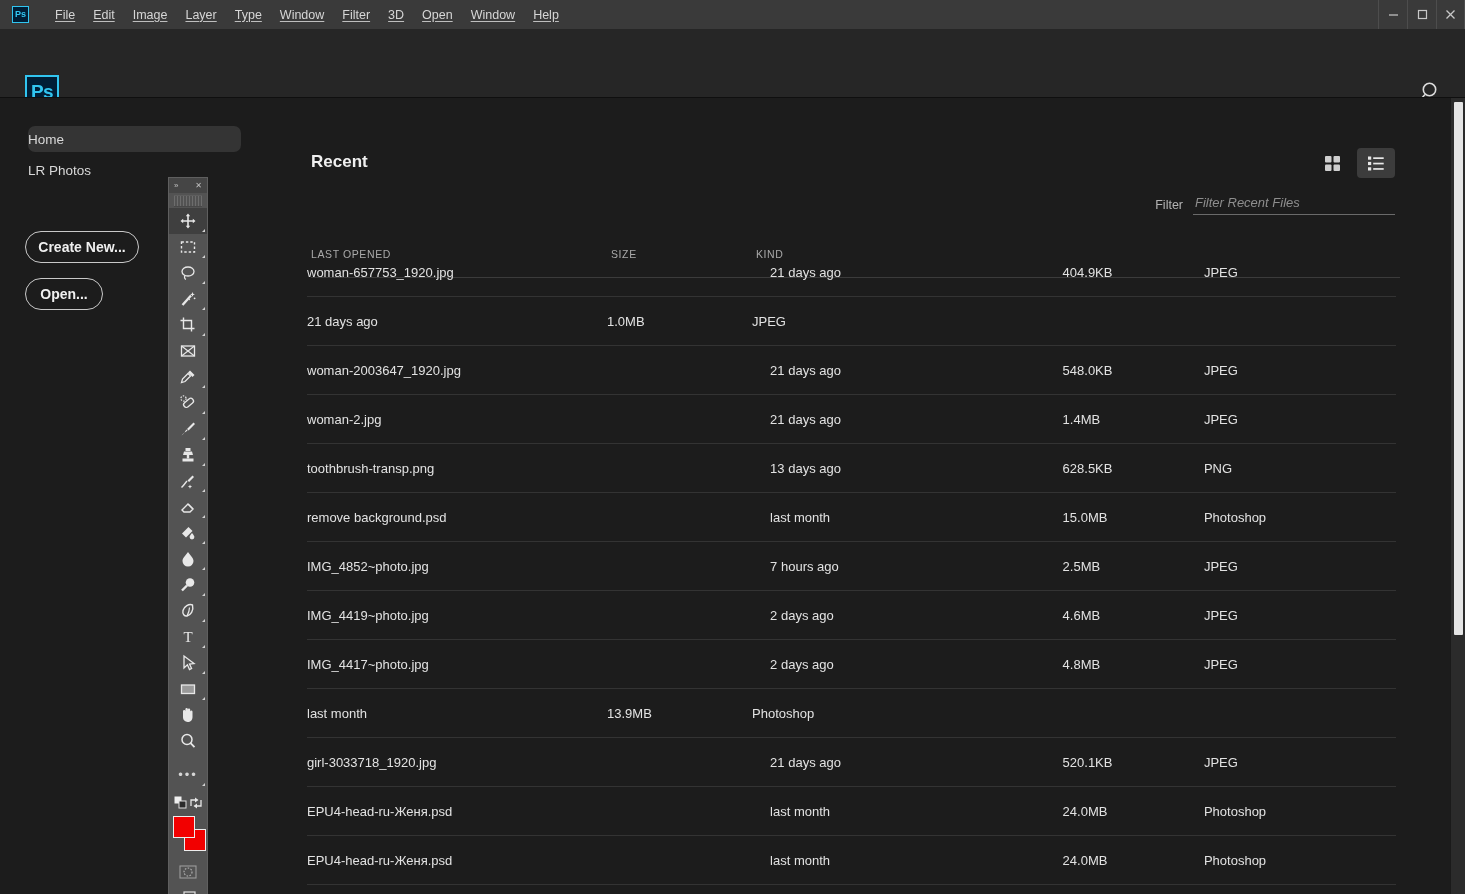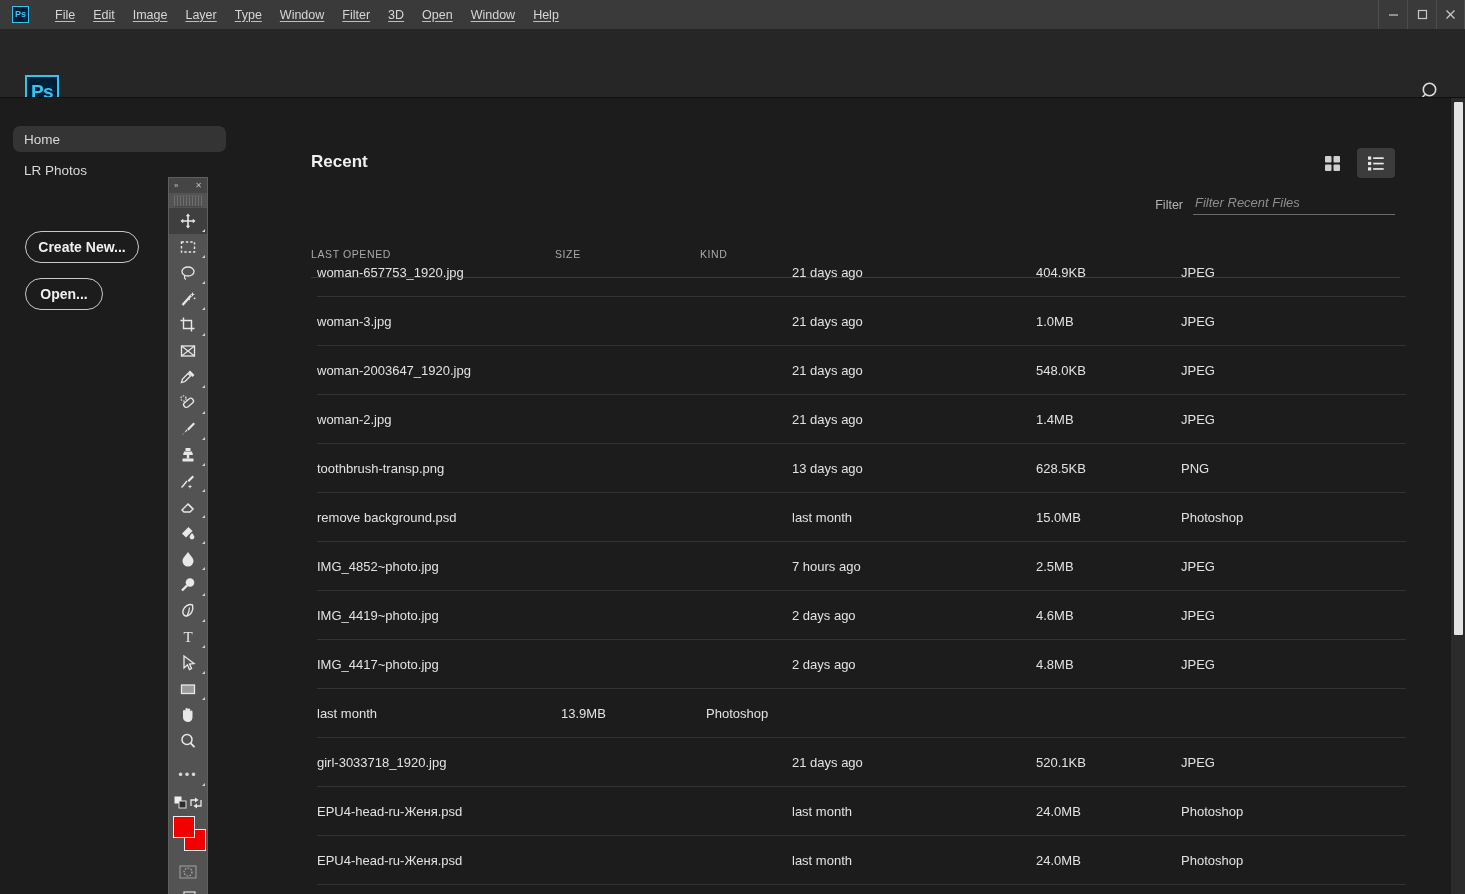--- a/index.html
+++ b/index.html
@@ -64,23 +64,23 @@
   
   .bodyarea {
     position: absolute; left: 0; top: 97px; width: 1465px; height: 797px;
     background: #1c1c1c;
     border-top: 1px solid #0f0f0f;
   }
 
   
   .leftnav { position: absolute; left: 0; top: 0; width: 300px; height: 797px; }
   .nav-item {
-    position: absolute; left: 13px; width: 213px; height: 26px;
+    position: absolute; left: 28px; width: 213px; height: 26px;
     color: #d8d8d8; font-size: 13.5px;
-    display: flex; align-items: center; padding-left: 11px;
+    display: flex; align-items: center; 
     border-radius: 7px;
   }
   .nav-item.active { background: #343434; }
   .nav-home { top: 28px; }
   .nav-lr { top: 59px; }
   .pill {
     position: absolute; left: 25px;
     border: 1.6px solid #c9c9c9; border-radius: 17px;
     color: #f0f0f0; font-size: 14px; font-weight: bold;
     display: flex; align-items: center; justify-content: center;
@@ -172,21 +172,21 @@
   }
   .tbl-head .c {
     color: #a9a9a9; font-size: 10.5px; letter-spacing: 0.6px;
   }
   .row {
     display: flex; height: 49px; align-items: center;
     border-bottom: 1px solid #333333;
   }
   .row .c { color: #e2e2e2; font-size: 13px; }
   .c-name { width: 475px; }
-  .c-open { width: 244px; }
+  .c-open { width: 300px; }
   .c-size { width: 145px; }
   .c-kind { width: 197px; }
   .sort-arrow { margin-left: 5px; font-size: 11px; color: #cfcfcf; }
   .clip { position: absolute; left: 300px; top: 150px; width: 1150px; height: 647px; overflow: hidden; }
 
   
   .scrollbar {
     position: absolute; right: 0; top: 0; width: 15px; height: 797px;
     background: #2b2b2b; border-left: 1px solid #1a1a1a;
   }
@@ -461,29 +461,28 @@
     <div class="tbl">
       <div class="tbl-head">
         <div class="c c-open">LAST OPENED</div>
         <div class="c c-size">SIZE</div>
         <div class="c c-kind">KIND</div>
       </div>
     </div>
   </div>
 
   <div class="clip">
-    <div style="width:1089px;margin-left:17px;">
+    <div style="width:1089px;margin-left:7px;">
       <div class="row">
         <div class="c c-name">woman-657753_1920.jpg</div>
         <div class="c c-open">21 days ago</div>
         <div class="c c-size">404.9KB</div>
         <div class="c c-kind">JPEG</div>
       </div>
       <div class="row">
-        <div class="c c-name">woman-3.jpg</div>
         <div class="c c-open">21 days ago</div>
         <div class="c c-size">1.0MB</div>
         <div class="c c-kind">JPEG</div>
       </div>
       <div class="row">
         <div class="c c-name">woman-2003647_1920.jpg</div>
         <div class="c c-open">21 days ago</div>
         <div class="c c-size">548.0KB</div>
         <div class="c c-kind">JPEG</div>
       </div>

